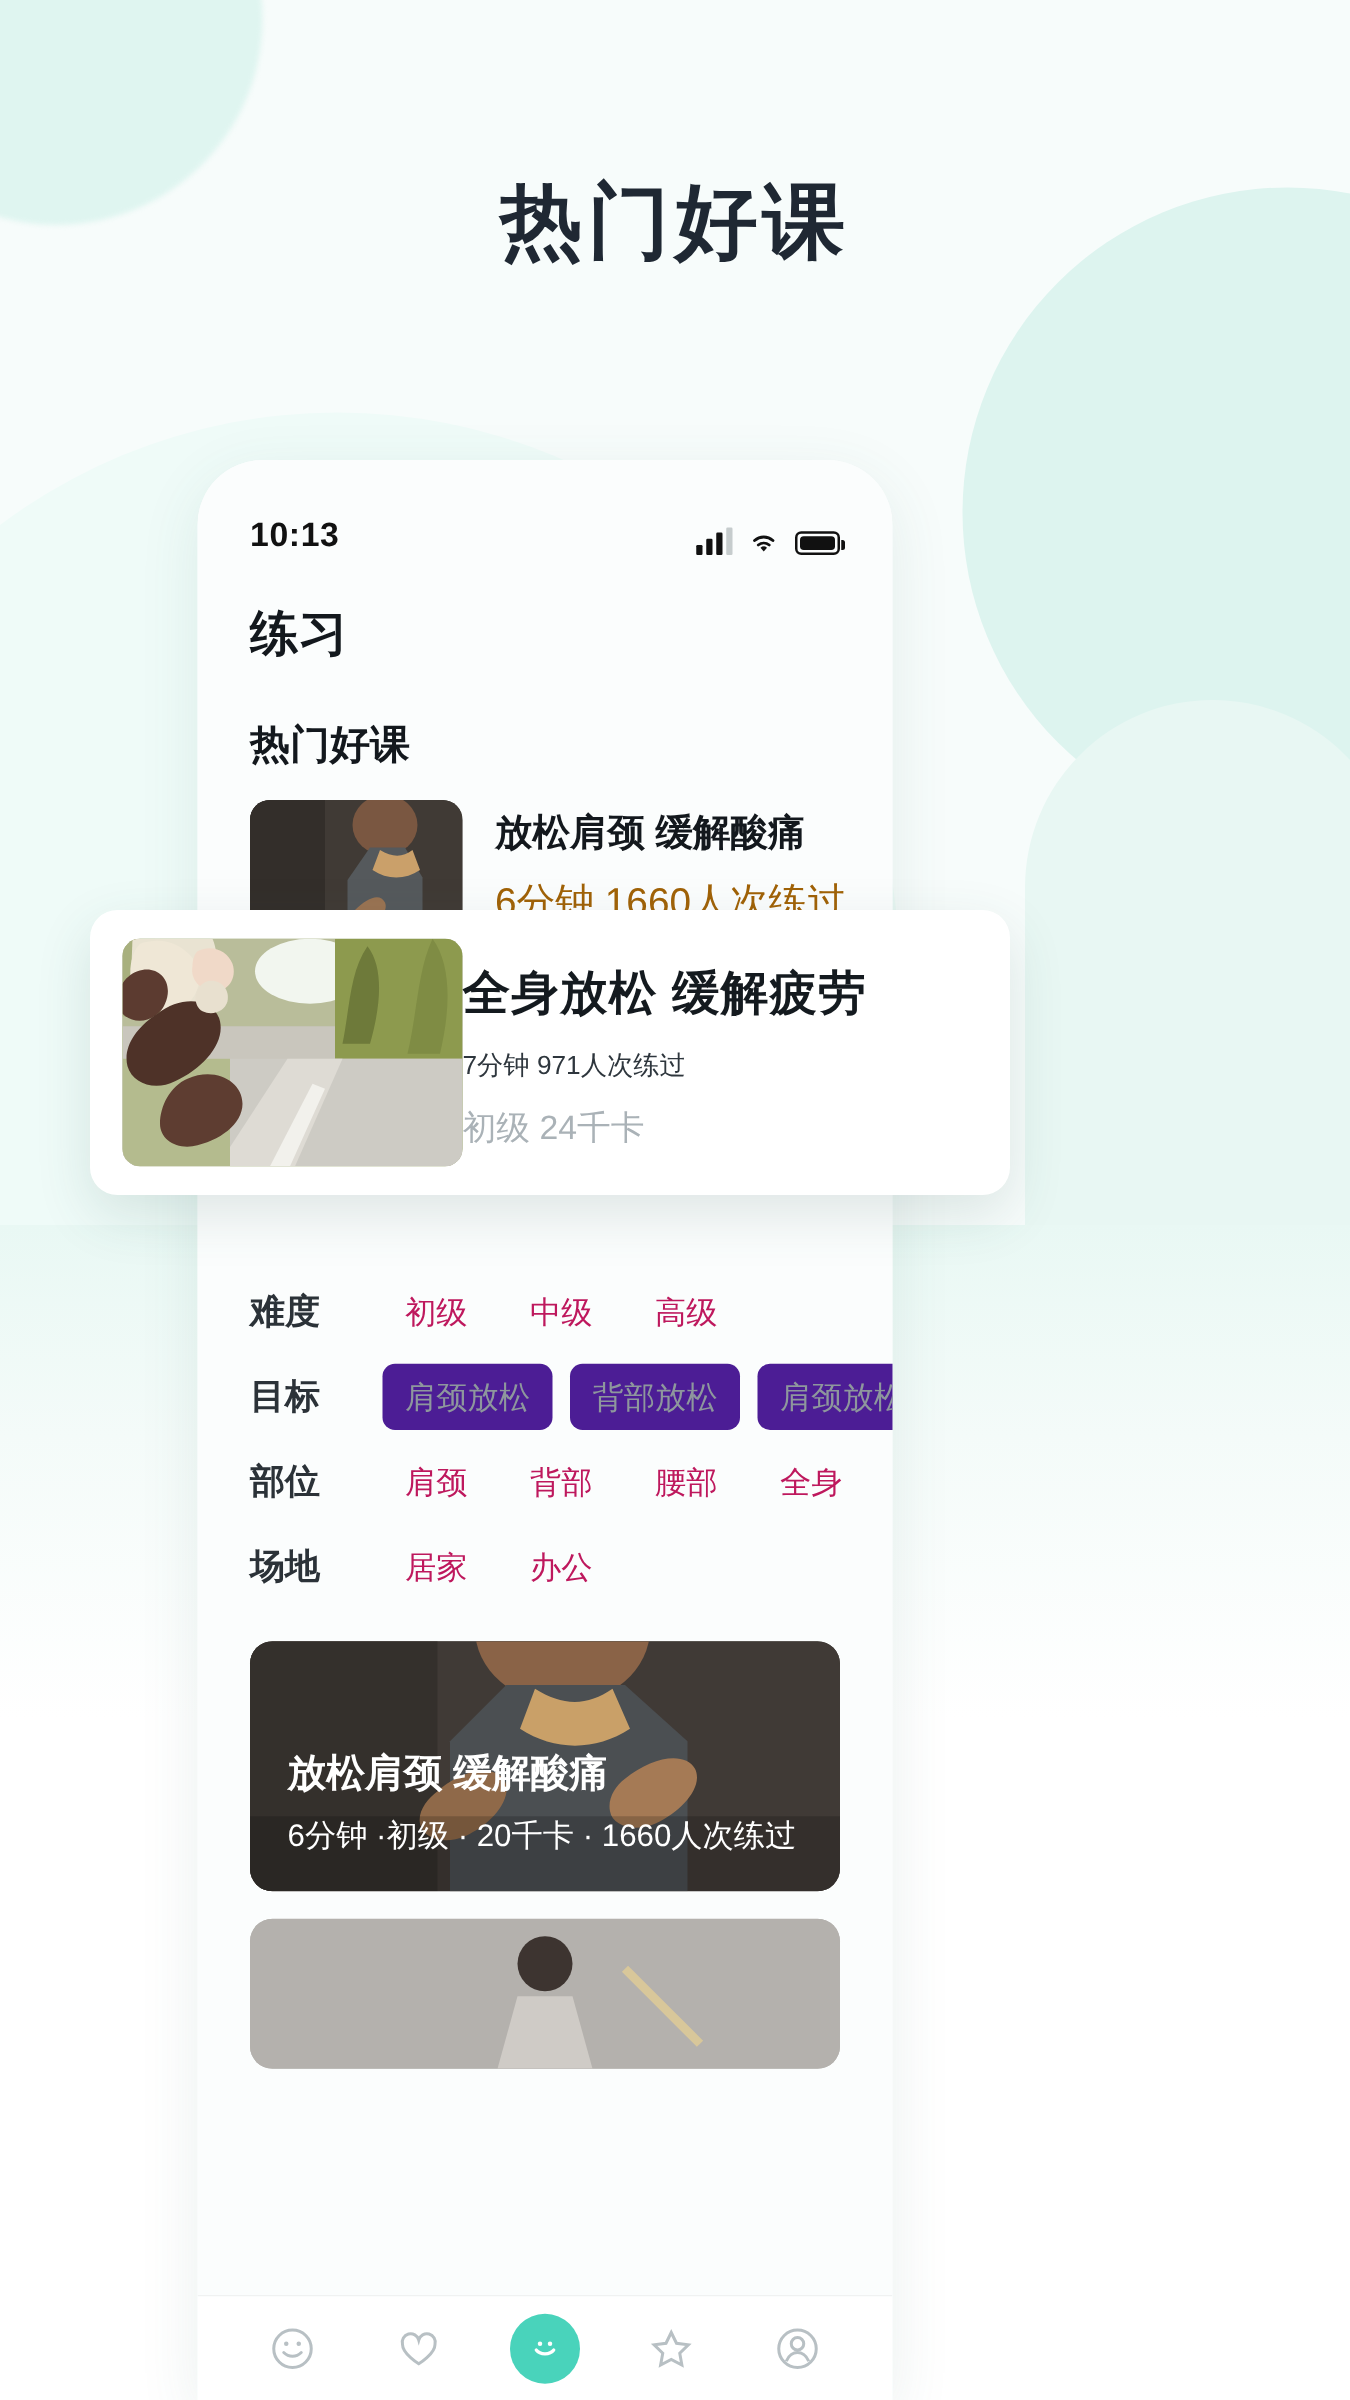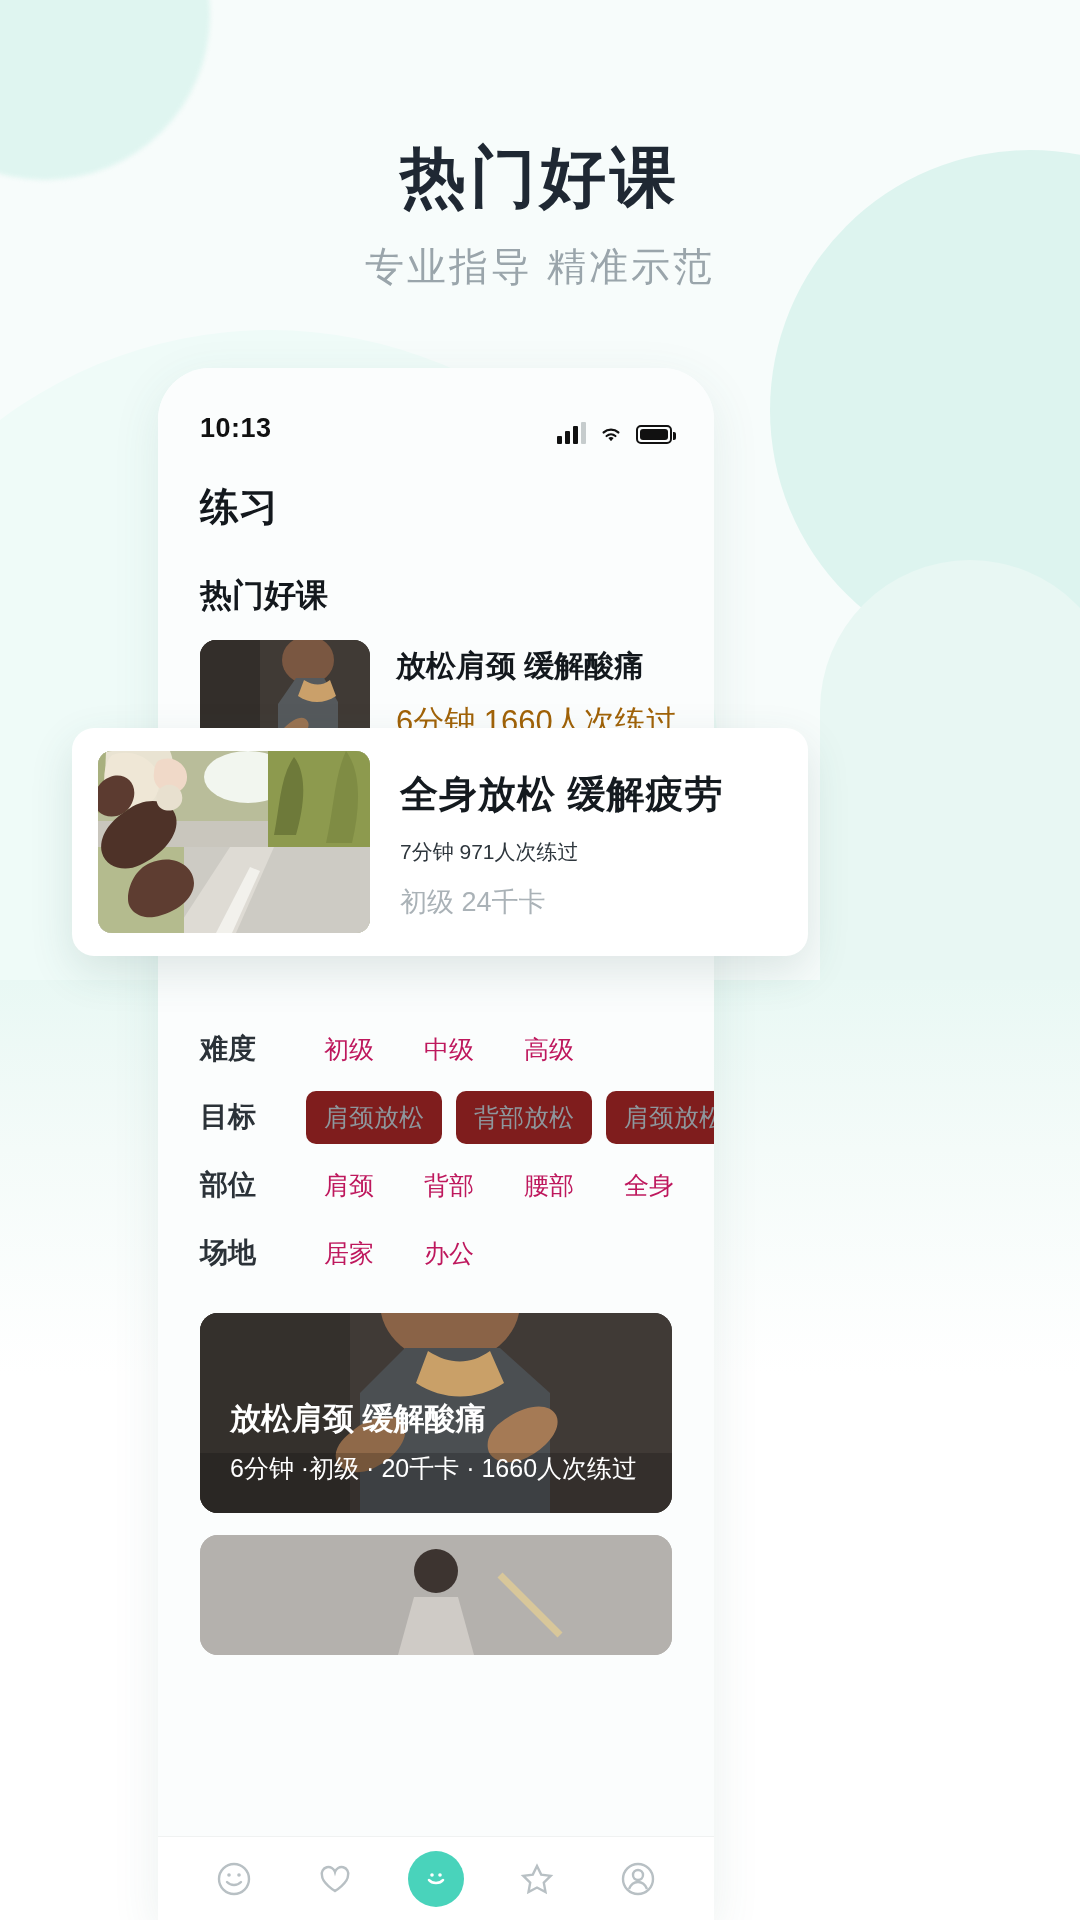--- a/index.html
+++ b/index.html
@@ -92,21 +92,21 @@
   .hmeta { padding-top:6px; width:300px; }
   .hmeta .t { font-size:30px; font-weight:bold; color:#13181d; white-space:nowrap; }
   .hmeta .d { font-size:31px; color:#a16207; margin-top:14px; }
   .hmeta .s { font-size:22px; color:#b4bcc1; margin-top:14px; }
 
   
   #filters { padding:18px 42px 0; }
   .frow { display:flex; align-items:center; gap:14px; min-height:68px; }
   .flabel { font-size:28px; font-weight:bold; color:#2b3238; width:92px; flex:0 0 auto; }
   .fopt { font-size:25px; color:#be185d; padding:10px 18px; border-radius:10px; white-space:nowrap; }
-  .fopt.chip { background:#7f1d1d; color:#8e979d; }
+  .fopt.chip { background:#4c1d95; color:#8e979d; }
 
   
   .hero {
     margin:26px 42px 0; height:200px; border-radius:18px;
     position:relative; overflow:hidden; background:#3b3631;
   }
   .hero .cap { position:absolute; left:30px; bottom:28px; }
   .hero .cap .t { font-size:31px; font-weight:bold; color:#fff; }
   .hero .cap .d { font-size:25px; color:#ffffff; margin-top:12px; }
   .hero2 { margin:22px 42px 0; height:120px; border-radius:18px; background:#b4b1ad; position:relative; overflow:hidden;}
@@ -123,21 +123,21 @@
   .tab.center .ring {
     width:56px;height:56px;border-radius:50%;
     background:#49d3bb; display:flex;align-items:center;justify-content:center;
   }
 
   
   #float-card {
     position:absolute; left:72px; top:728px; width:736px; height:228px;
     background:#fff; border-radius:22px;
     box-shadow:0 16px 44px rgba(48,92,84,.14);
-    display:flex; align-items:center; gap:30px;
+    display:flex; align-items:center; 
     padding:22px 26px;
     z-index:20;
   }
   #float-card .fthumb {
     width:272px; height:182px; border-radius:14px; overflow:hidden;
     flex:0 0 auto; position:relative; background:#8d9a5e;
   }
   #float-card .ftxt { padding-top:4px; }
   #float-card .ftxt .t { font-size:38px; font-weight:bold; color:#141a1f; letter-spacing:1px; }
   #float-card .ftxt .d { font-size:21px; color:#2e363d; margin-top:18px; }
@@ -152,21 +152,20 @@
 <div id="bg-layer">
   <div class="blob blob-tl"></div>
   <div class="blob blob-tr"></div>
   <div class="blob blob-mid"></div>
   <div class="blob blob-right"></div>
   <div class="wash-bottom"></div>
 </div>
 
 <div id="headline">
   <div class="title">热门好课</div>
-  <div class="subtitle">专业指导 精准示范</div>
 </div>
 
 <div id="phone">
   <div id="phone-screen">
 
     <div id="statusbar">
       <div class="clock">10:13</div>
       <div class="right">
         <span class="sig">
             <i></i>

